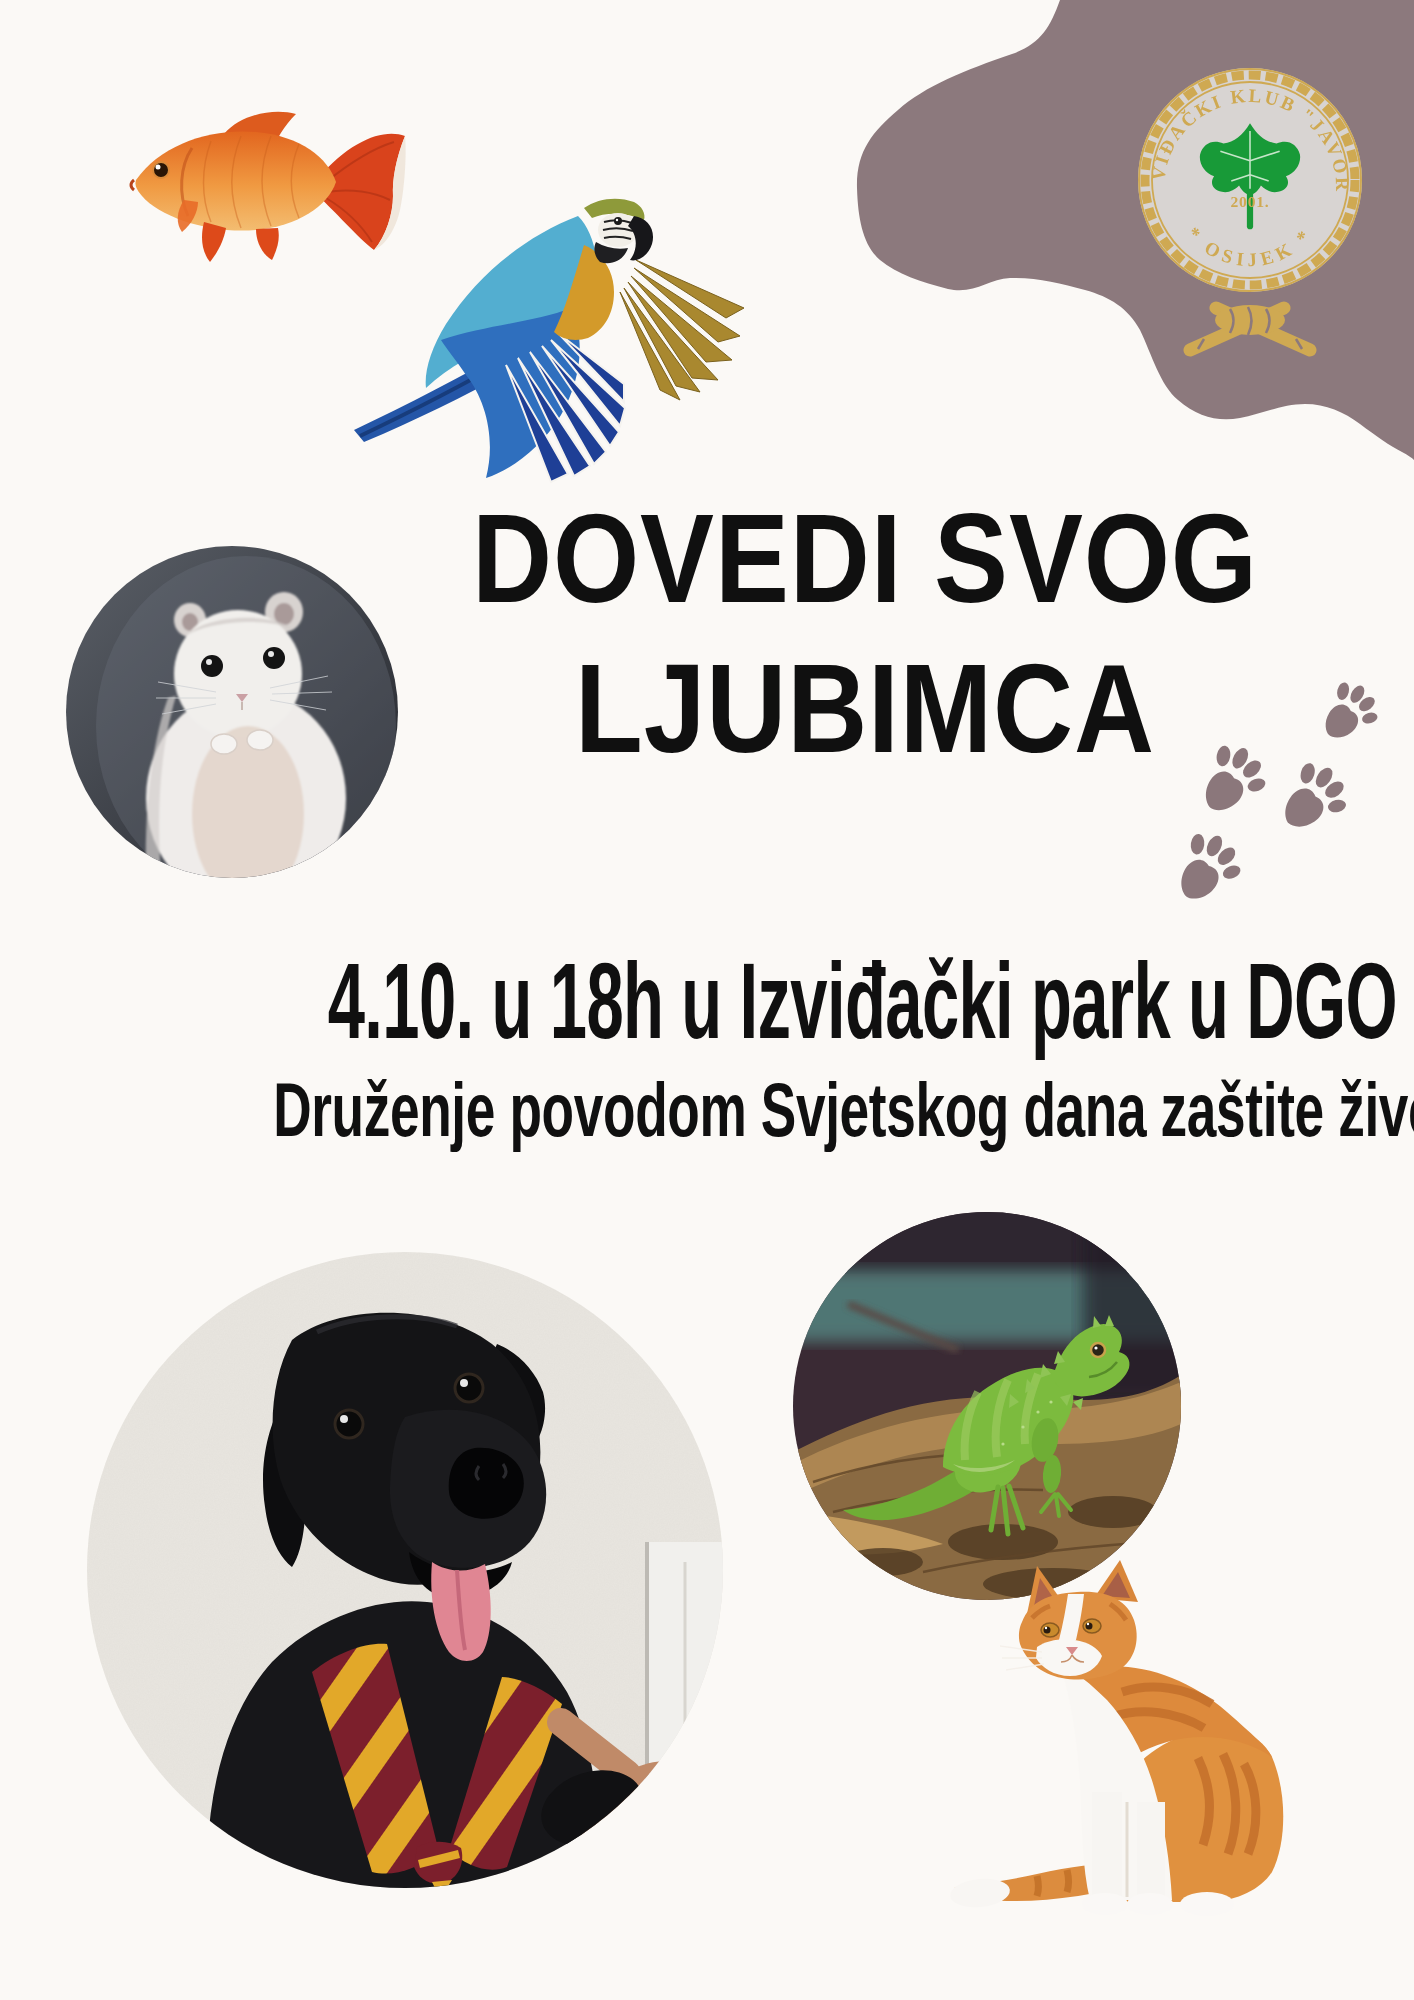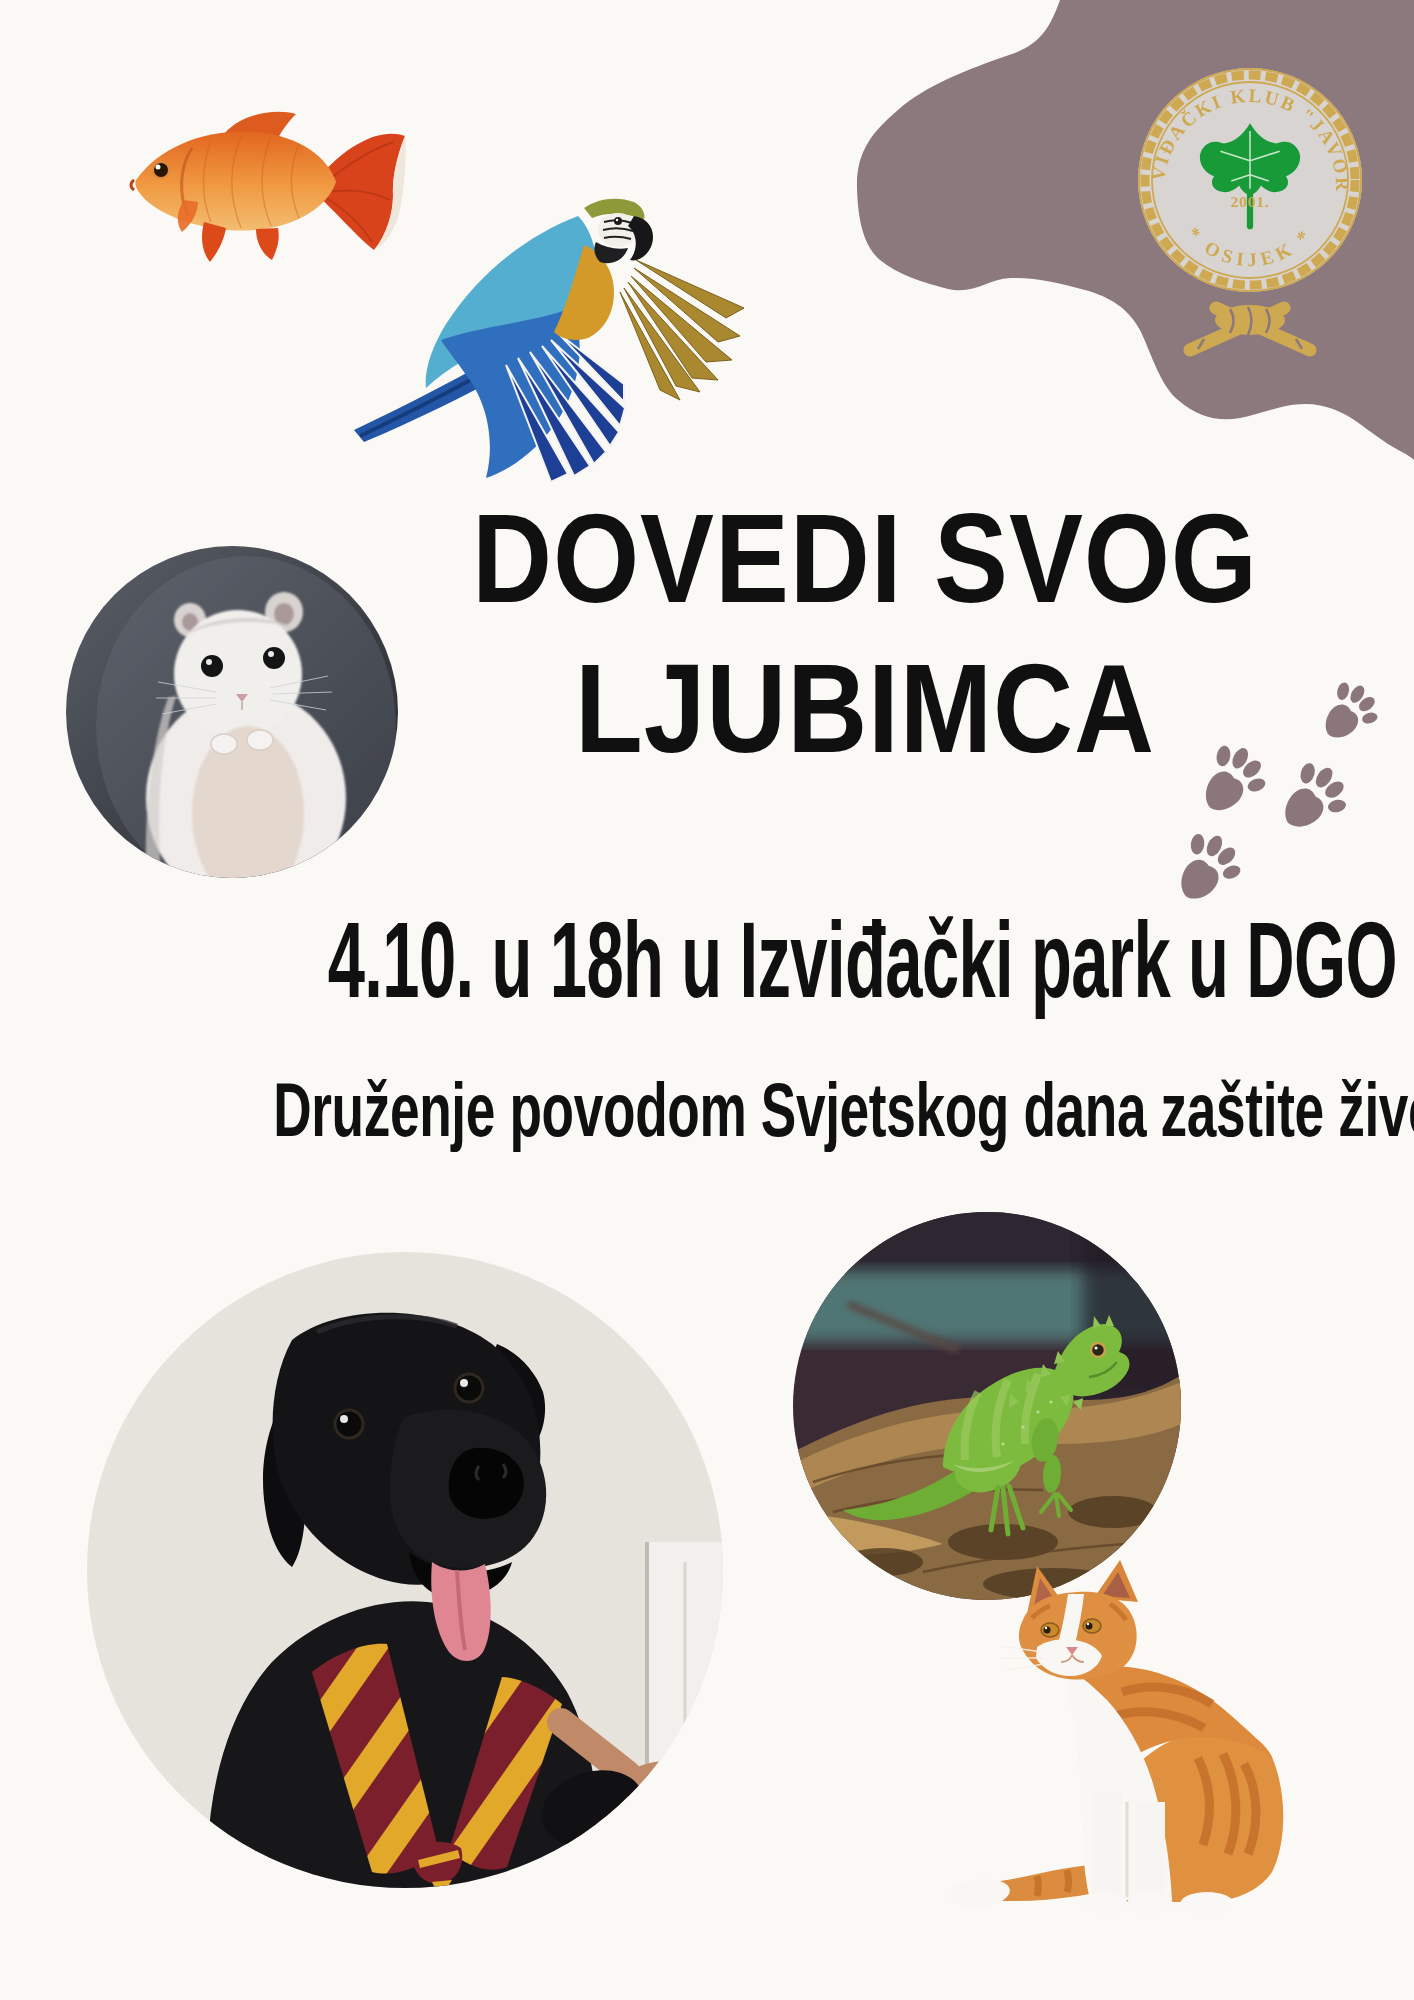--- a/index.html
+++ b/index.html
@@ -9,21 +9,21 @@
   .deco{position:absolute;left:0;top:0;pointer-events:none;}
   .badge-text{font-family:"Liberation Serif",serif;font-weight:bold;fill:#cfa952;}
   .arc-top{font-size:19px;letter-spacing:2.5px;}
   .arc-bottom{font-size:19px;letter-spacing:5px;}
   .year-text{font-family:"Liberation Serif",serif;font-weight:bold;font-size:20px;fill:#cfa952;letter-spacing:1px;}
   .title{position:absolute;left:365px;top:484px;width:1000px;text-align:center;
          color:#101010;font-weight:bold;font-size:126px;line-height:150px;
          transform:scaleX(0.88);transform-origin:50% 0;letter-spacing:1px;white-space:nowrap;}
   .line-wrap{position:absolute;left:0;width:1414px;text-align:center;color:#101010;}
   .line-wrap .inner{display:inline-block;font-weight:bold;white-space:nowrap;}
-  .event-line{top:897px;}
+  .event-line{top:938px;}
   .event-line .inner{font-size:108px;letter-spacing:-1px;transform:scaleX(0.62);transform-origin:50% 50%;}
   .event-sub{top:1066px;}
   .event-sub .inner{font-size:76px;letter-spacing:-0.5px;transform:scaleX(0.70);transform-origin:50% 50%;}
   .photo-circle{position:absolute;border-radius:50%;overflow:hidden;}
   svg{display:block;}
 </style>
 </head>
 <body>
 
 <div class="poster">

